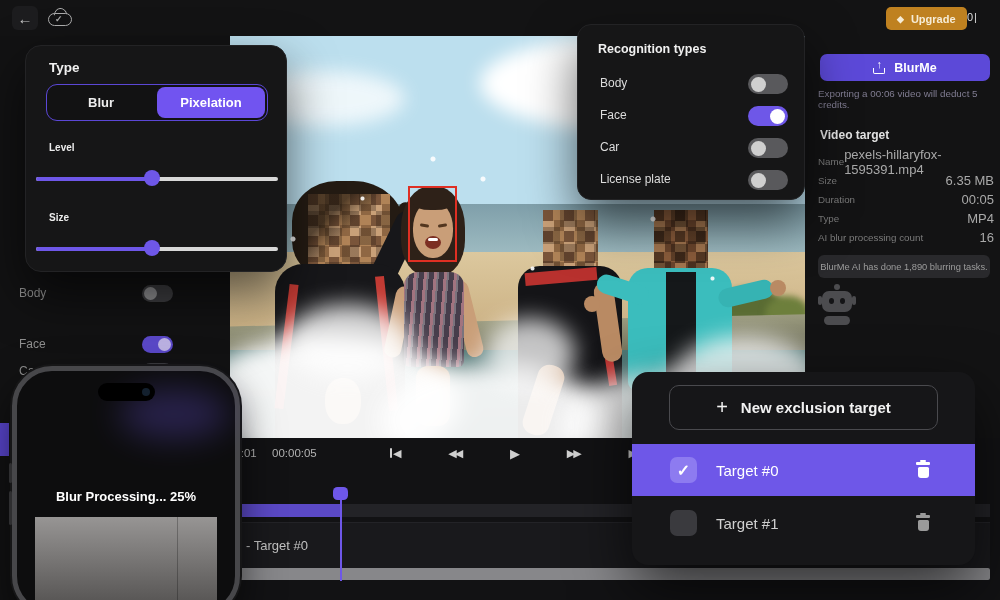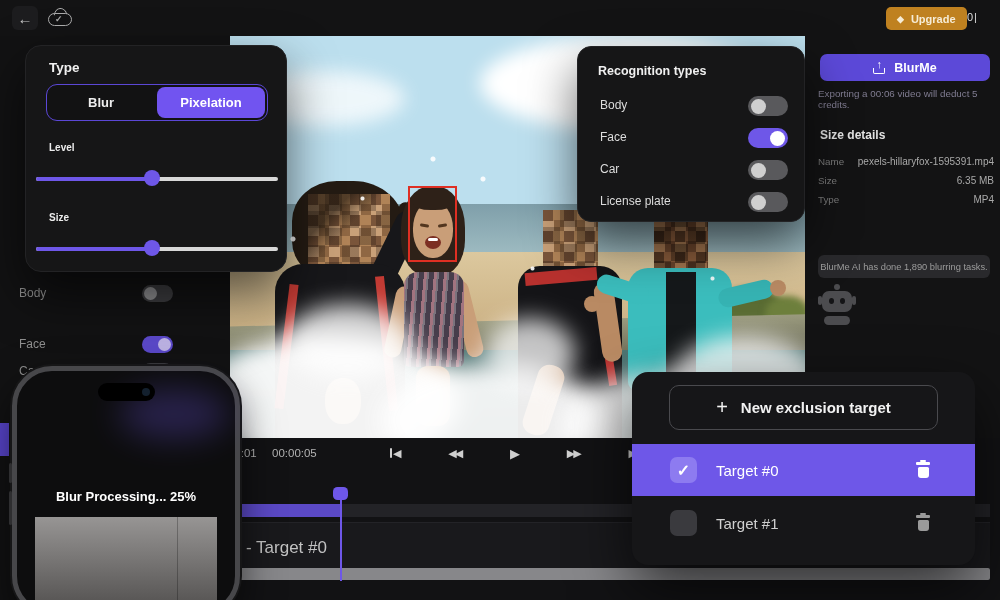--- a/index.html
+++ b/index.html
@@ -76,41 +76,41 @@
   .seg{ position:absolute; left:20px; top:38px; width:222px; height:37px; border:1.5px solid #5b47d6; border-radius:11px;
         background:#121213; display:flex; overflow:hidden; }
   .seg .opt{ flex:1; display:flex; align-items:center; justify-content:center; color:#ededed; font-size:13px; font-weight:700; }
   .seg .opt.sel{ background:#7154f0; border-radius:8px; margin:2px; color:#fff;text-align:center; }
   .slider{ position:absolute; height:16px; }
   .slider .track{ position:absolute; left:0; right:0; top:7px; height:3.5px; border-radius:2px; background:#d8d8d8; }
   .slider .fill{ position:absolute; left:0; top:7px; height:3.5px; border-radius:2px; background:#6e57e8; }
   .slider .thumb{ position:absolute; top:0; width:16px; height:16px; border-radius:50%; background:#6e57e8; }
   .sliderlabel{ position:absolute; color:#ececec; font-size:10px; font-weight:700; }
 
-  .reccard{ left:577px; top:46px; width:228px; height:176px; border-radius:14px;padding-left:24px; }
+  .reccard{ left:577px; top:24px; width:228px; height:176px; border-radius:14px;padding-left:24px; }
   .rec-row{ position:absolute; left:0; width:228px; height:30px; }
   .rec-row .lbl{ position:absolute; left:22px; top:7px; color:#dcdcdc; font-size:12px; }
   .toggle{ position:absolute; left:170px; top:5px; width:40px; height:20px; border-radius:10px; background:#59595c; }
   .toggle .knob{ position:absolute; top:2.5px; left:3px; width:15px; height:15px; border-radius:50%; background:#cfcfcf; }
   .toggle.on{ background:#6e57e8; }
   .toggle.on .knob{ left:auto; right:3px; background:#ffffff; }
 
   
   .exportbtn{ left:820px; top:54px; width:170px; height:27px; border-radius:7px; background:#5c49d8;
     display:flex; align-items:center; justify-content:center; gap:9px; color:#fff; font-size:12.5px; font-weight:700; }
   .upicon{ position:relative; width:12px; height:13px; }
   .upicon .arr{ position:absolute; left:0; right:0; top:-3px; text-align:center; font-size:11px; color:#fff; }
   .upicon::after{ content:""; position:absolute; left:0; right:0; bottom:0; height:5px;
     border:1.5px solid #fff; border-top:none; border-radius:0 0 2px 2px; }
   .exportnote{ left:818px; top:88px; width:180px; color:#817d92; font-size:9.8px; }
   .vd-title{ left:820px; top:128px; color:#e2e2e2; font-size:12px; font-weight:700; }
   .vd-rows{ left:818px; top:152px; width:176px; }
   .vd-row{ display:flex; justify-content:space-between; height:19px; align-items:center; }
   .vd-row .k{ color:#7b7b7b; font-size:9.8px; }
-  .vd-row .v{ color:#a9a9a9; font-size:10px; }
+  .vd-row .v{ color:#a9a9a9; font-size:13px; }
   .banner{ left:818px; top:255px; width:172px; height:23px; background:#29292c; border-radius:6px;
     display:flex; align-items:center; justify-content:center; color:#9c9c9c; font-size:9.3px; }
   .robot{ left:819px; top:284px; width:36px; height:44px; }
   .robot .ant{ position:absolute; left:15px; top:0; width:6px; height:6px; border-radius:50%; background:#4c4c4f; }
   .robot .head{ position:absolute; left:3px; top:7px; width:30px; height:21px; border-radius:7px; background:#4c4c4f; }
   .robot .eye{ position:absolute; top:14px; width:5px; height:6px; border-radius:50%; background:#141416; }
   .robot .ear{ position:absolute; top:12px; width:4px; height:9px; border-radius:2px; background:#4c4c4f; }
   .robot .body{ position:absolute; left:5px; top:32px; width:26px; height:9px; border-radius:5px; background:#4c4c4f; }
 
   
@@ -118,21 +118,21 @@
   .tl-time{ position:absolute; top:9px; color:#b2b2b2; font-size:11.5px; }
   .transport{ position:absolute; left:160px; top:4px; width:250px; height:22px;
     display:flex; align-items:center; justify-content:space-between; }
   .tbtn{ display:flex; align-items:center; justify-content:center; color:#cfcfcf; font-size:11px; gap:1px; }
   .tbtn .bar{ width:2px; height:10px; background:#cfcfcf; border-radius:1px; }
   .tbtn.play{ font-size:13px; }
   .tl-label{ position:absolute; left:-38px; top:35px; color:#9a9a9a; font-size:11px; }
   .prog-done{ position:absolute; left:0; top:66px; width:111px; height:13px; background:#5b49c6; }
   .prog-rest{ position:absolute; left:111px; top:66px; width:649px; height:13px; background:#232327; }
   .trackrow{ position:absolute; left:0; top:84px; width:760px; height:46px; background:#19191c; border-top:1px solid #232327; }
-  .trackrow .lbl{ position:absolute; left:16px; top:15px; color:#c2c2c2; font-size:17px; }
+  .trackrow .lbl{ position:absolute; left:16px; top:15px; color:#c2c2c2; font-size:13px; }
   .hscroll{ position:absolute; left:8px; top:130px; width:752px; height:12px; background:#87878a; border-radius:2px; }
   .playhead-line{ left:340px; top:489px; width:2px; height:92px; background:#6e57e8; z-index:3; }
   .playhead-handle{ left:333px; top:487px; width:15px; height:13px; border-radius:4.5px; background:#6e57e8; z-index:3; }
 
   
   .targetpanel{ left:632px; top:372px; width:343px; height:193px; background:#161618; border-radius:16px;
     box-shadow:0 24px 60px rgba(0,0,0,.65); overflow:hidden; z-index:6; }
   .newtarget{ position:absolute; left:37px; top:13px; width:269px; height:45px; border:1.5px solid #4a4a4e; border-radius:10px;
     display:flex; align-items:center; justify-content:center; gap:13px; color:#f2f2f2; font-size:15px; font-weight:700; }
   .newtarget .plus{ font-size:20px; font-weight:400; }
@@ -292,33 +292,41 @@
   <div class="abs playhead-line"></div>
   <div class="abs playhead-handle"></div>
 
   <div class="abs exportbtn">
     <span class="upicon">
         <span class="arr">↑</span>
       </span>
     <span>BlurMe</span>
   </div>
   <div class="abs exportnote">Exporting a 00:06 video will deduct 5 credits.</div>
-  <div class="abs vd-title">Size details</div>
+  <div class="abs vd-title">Video target</div>
   <div class="abs vd-rows">
     <div class="vd-row">
       <span class="k">Name</span>
       <span class="v">pexels-hillaryfox-1595391.mp4</span>
     </div>
     <div class="vd-row">
       <span class="k">Size</span>
       <span class="v">6.35 MB</span>
     </div>
     <div class="vd-row">
+      <span class="k">Duration</span>
+      <span class="v">00:05</span>
+    </div>
+    <div class="vd-row">
       <span class="k">Type</span>
       <span class="v">MP4</span>
+    </div>
+    <div class="vd-row">
+      <span class="k">AI blur processing count</span>
+      <span class="v">16</span>
     </div>
   </div>
   <div class="abs banner">BlurMe AI has done 1,890 blurring tasks.</div>
   <div class="abs robot">
     <span class="ant"></span>
       <span class="head"></span>
     <span class="eye" style="left:10px;"></span>
       <span class="eye" style="left:21px;"></span>
     <span class="ear" style="left:-1px;"></span>
       <span class="ear" style="left:33px;"></span>

